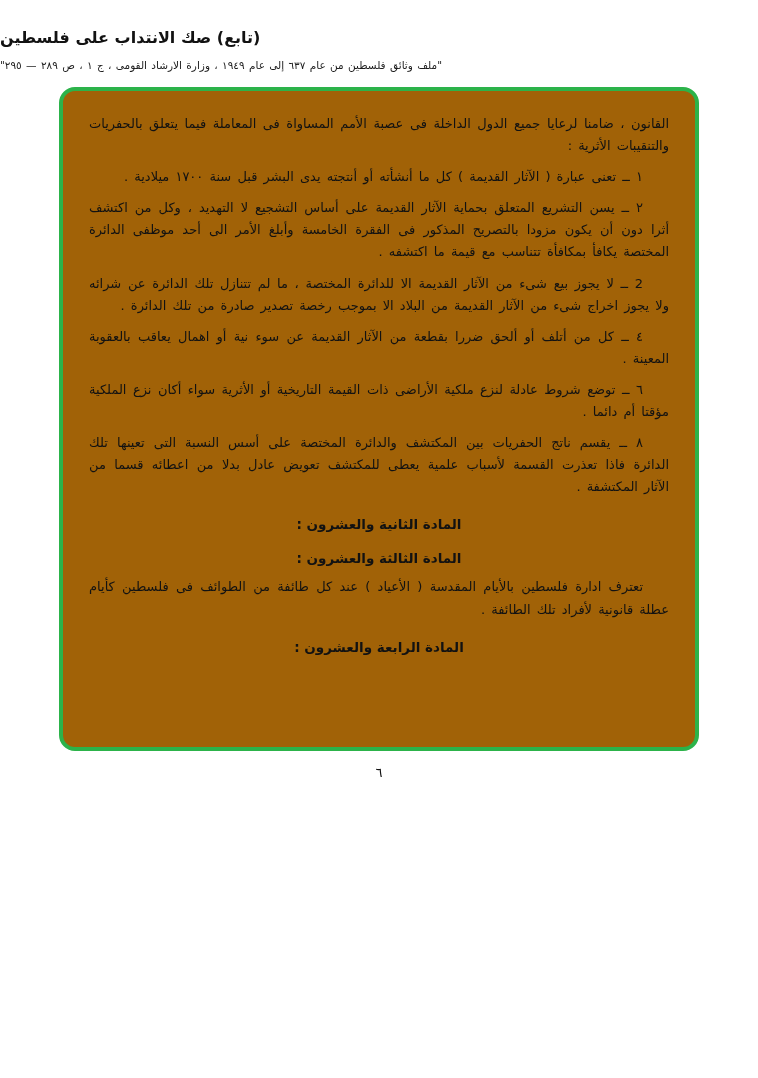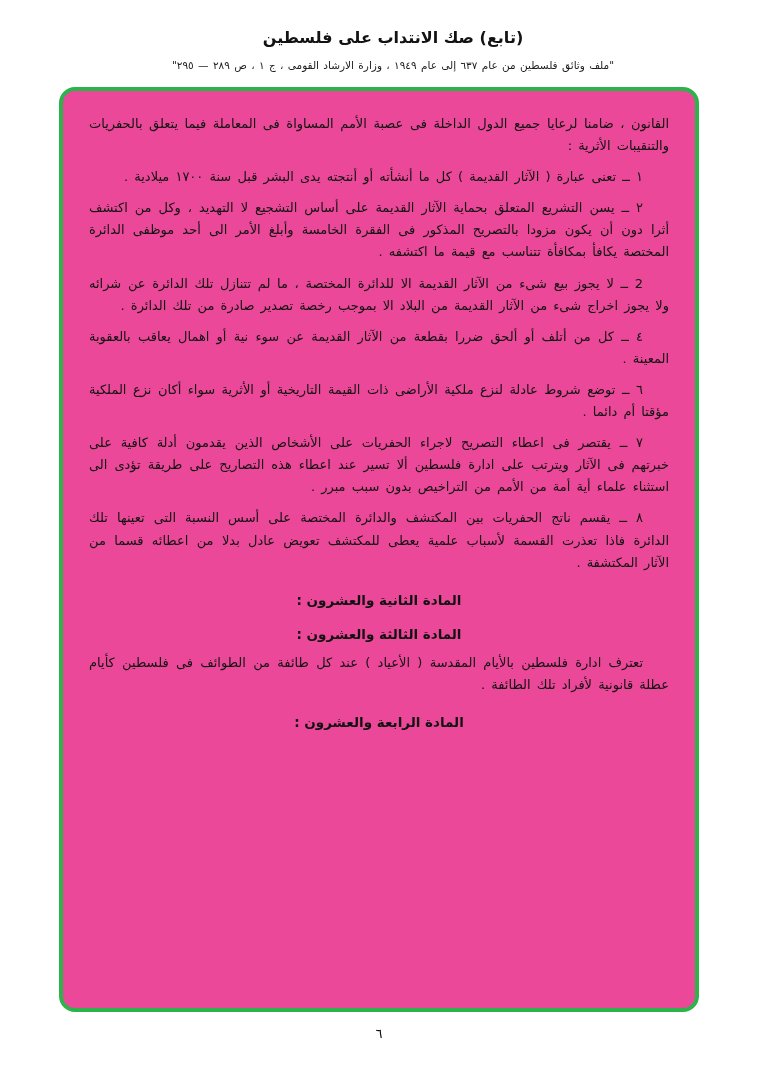--- a/index.html
+++ b/index.html
@@ -11,44 +11,43 @@
     color: #121212;
     direction: rtl;
   }
   .page {
     position: relative;
     width: 758px;
     height: 1078px;
     overflow: hidden;
   }
   .header {
-    text-align: center;
+    text-align: left;
     padding-top: 28px;
-    margin-left: 28px;
   }
   .title {
     font-size: 16px;
     font-weight: 700;
     letter-spacing: 0.5px;
   }
   .source {
     margin-top: 12px;
     font-size: 10.5px;
     color: #1c1c1c;
     word-spacing: 1px;
   }
   .frame {
     width: 640px;
-    height: 925px;
+    height: 664px;
     margin: 16px auto 0 auto;
     border: 4px solid #2cb34a; 
     border-radius: 16px;
     padding: 22px 26px 20px 26px;
     overflow: hidden;
-    background: #ec4899;
+    background: #a16207;
   }
   .para {
     font-size: 13px;
     line-height: 1.7;
     text-align: justify;
     word-spacing: 2px;
     margin-bottom: 9px;
   }
   .para.indent {
     text-indent: 2em;
@@ -78,21 +77,20 @@
 
   <main class="frame" style="border-color: rgb(44, 179, 74);">
 
     <p class="para">القانون ، ضامنا لرعايا جميع الدول الداخلة فى عصبة الأمم المساواة فى المعاملة فيما يتعلق بالحفريات والتنقيبات الأثرية :</p>
 
     <p class="para indent">١ ــ تعنى عبارة ( الآثار القديمة ) كل ما أنشأته أو أنتجته يدى البشر قبل سنة ١٧٠٠ ميلادية .</p>
     <p class="para indent">٢ ــ يسن التشريع المتعلق بحماية الآثار القديمة على أساس التشجيع لا التهديد ، وكل من اكتشف أثرا دون أن يكون مزودا بالتصريح المذكور فى الفقرة الخامسة وأبلغ الأمر الى أحد موظفى الدائرة المختصة يكافأ بمكافأة تتناسب مع قيمة ما اكتشفه .</p>
     <p class="para indent">2 ــ لا يجوز بيع شىء من الآثار القديمة الا للدائرة المختصة ، ما لم تتنازل تلك الدائرة عن شرائه ولا يجوز اخراج شىء من الآثار القديمة من البلاد الا بموجب رخصة تصدير صادرة من تلك الدائرة .</p>
     <p class="para indent">٤ ــ كل من أتلف أو ألحق ضررا بقطعة من الآثار القديمة عن سوء نية أو اهمال يعاقب بالعقوبة المعينة .</p>
     <p class="para indent">٦ ــ توضع شروط عادلة لنزع ملكية الأراضى ذات القيمة التاريخية أو الأثرية سواء أكان نزع الملكية مؤقتا أم دائما .</p>
-    <p class="para indent">٧ ــ يقتصر فى اعطاء التصريح لاجراء الحفريات على الأشخاص الذين يقدمون أدلة كافية على خبرتهم فى الآثار ويترتب على ادارة فلسطين ألا تسير عند اعطاء هذه التصاريح على طريقة تؤدى الى استثناء علماء أية أمة من الأمم من التراخيص بدون سبب مبرر .</p>
     <p class="para indent">٨ ــ يقسم ناتج الحفريات بين المكتشف والدائرة المختصة على أسس النسبة التى تعينها تلك الدائرة فاذا تعذرت القسمة لأسباب علمية يعطى للمكتشف تعويض عادل بدلا من اعطائه قسما من الآثار المكتشفة .</p>
 
     <h3 class="article">المادة الثانية والعشرون :</h3>
 
     <h3 class="article">المادة الثالثة والعشرون :</h3>
     <p class="para indent">تعترف ادارة فلسطين بالأيام المقدسة ( الأعياد ) عند كل طائفة من الطوائف فى فلسطين كأيام عطلة قانونية لأفراد تلك الطائفة .</p>
 
     <h3 class="article">المادة الرابعة والعشرون :</h3>
 
   </main>

